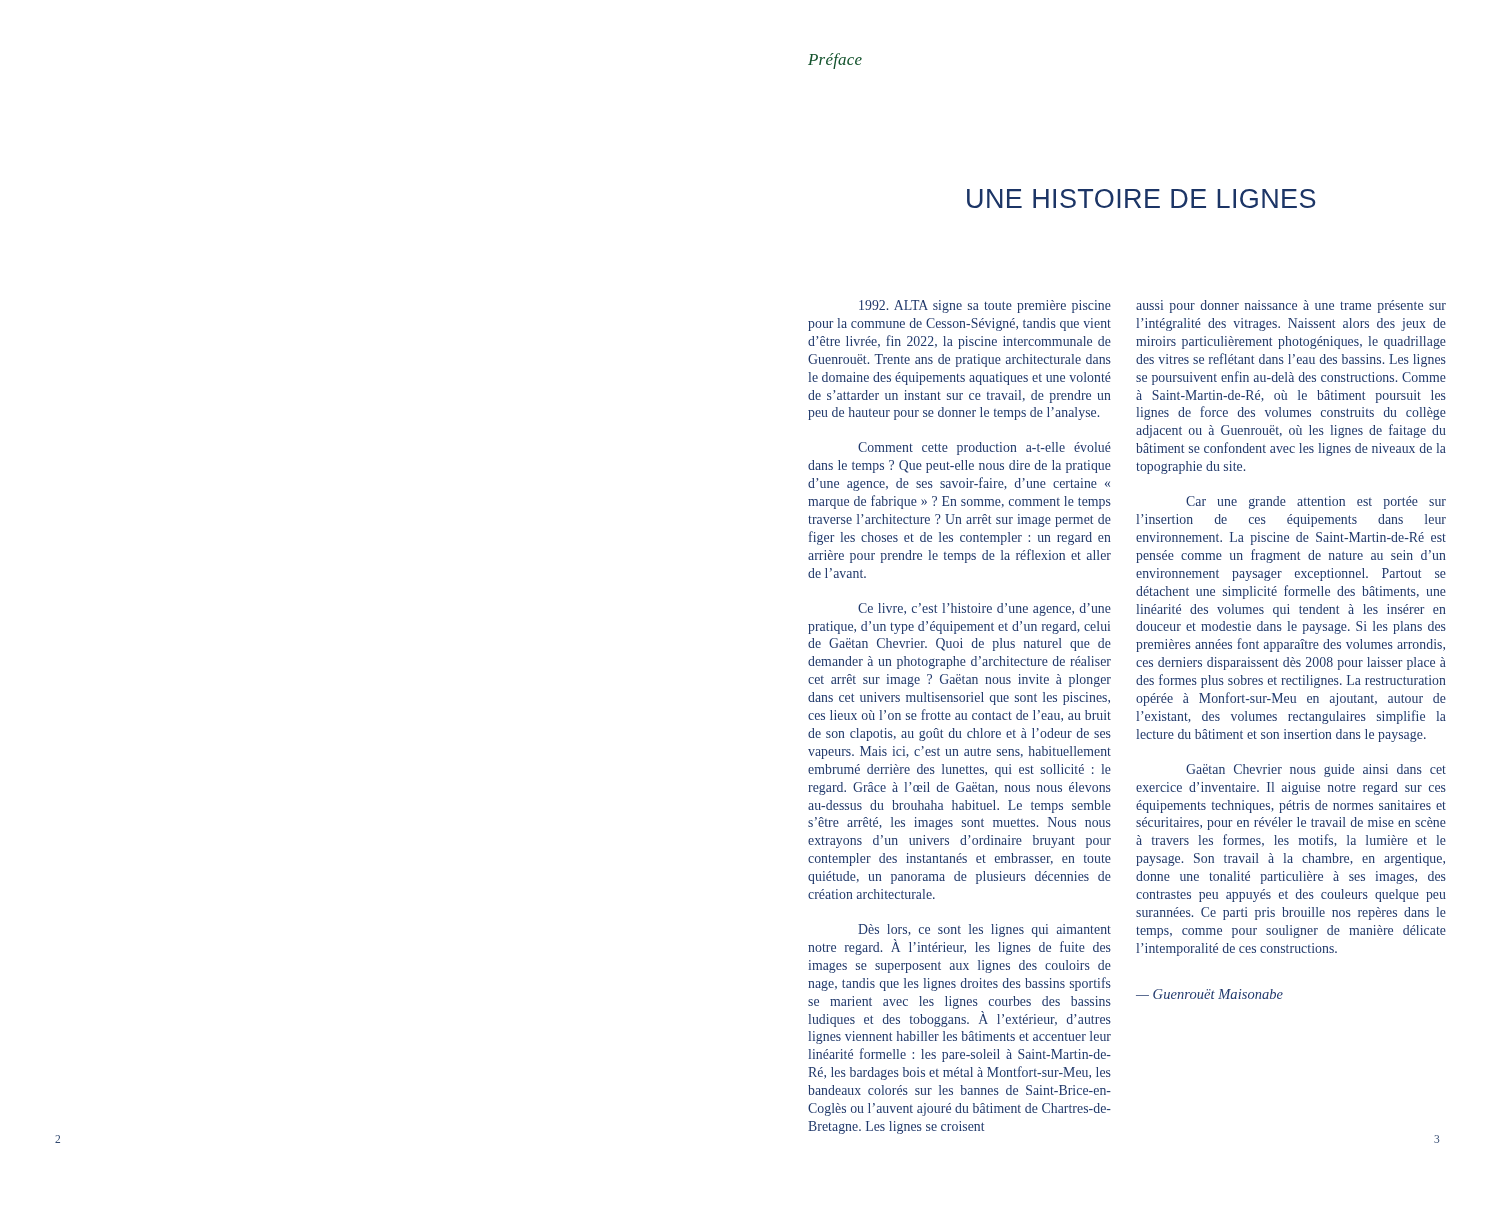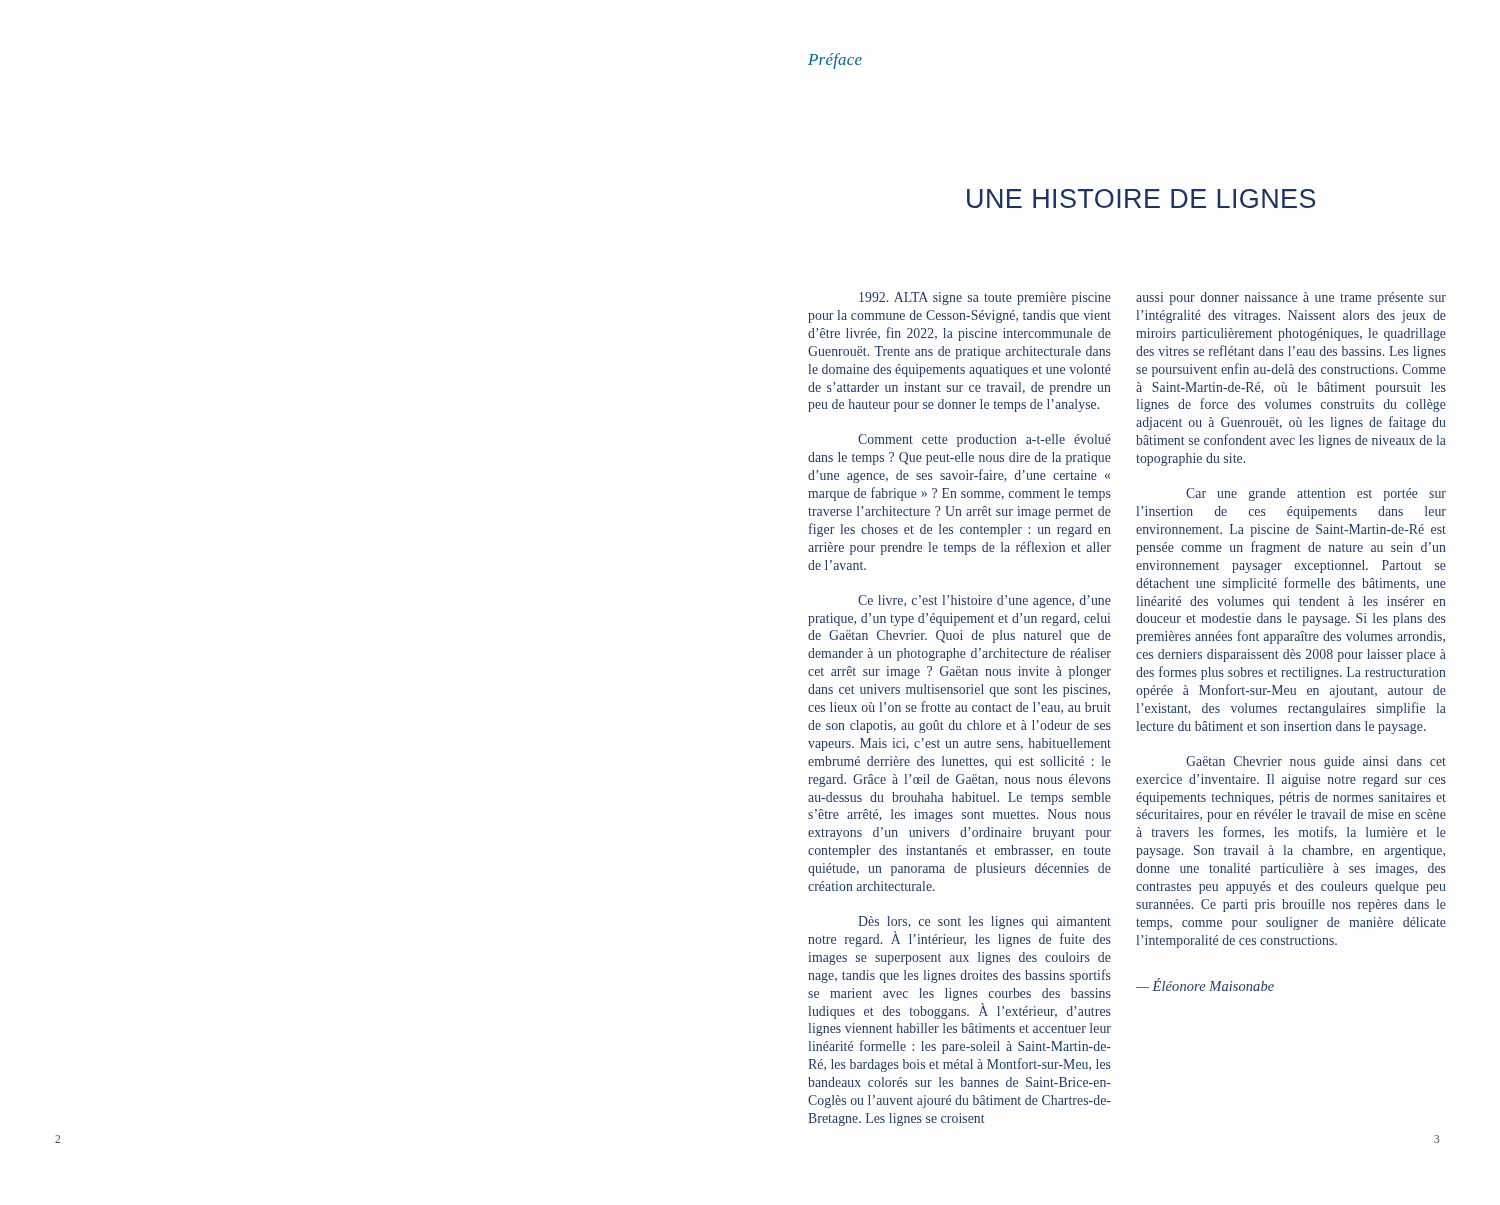--- a/index.html
+++ b/index.html
@@ -25,21 +25,21 @@
   .page-left  { left: 0; }
   .page-right { left: 750px; }
 
   .section-label {
     position: absolute;
     left: 58px;            
     top: 50px;
     font-style: italic;
     font-size: 17px;
     letter-spacing: 0.2px;
-    color: #0369a1;
+    color: #14532d;
   }
   .spread-title {
     position: absolute;
     left: 0;
     width: 750px;
     top: 168px;
     text-align: center;
     font-family: "Liberation Sans", sans-serif;
     font-weight: 500;
     font-size: 27px;
@@ -50,21 +50,21 @@
   .column {
     position: absolute;
     top: 289px;
     text-align: justify;
     font-size: 13.8px;
     line-height: 17.9px;
     letter-spacing: 0.05px;
     color: #21396b;
   }
   .column p {
-    margin: 0 0 17px 0;
+    margin: 8px 0 17px 0;
     padding: 0;
   }
   .column p.indent {
     text-indent: 50px;
   }
   .col-a { left: 58px;  width: 303px; }   
   .col-b { left: 386px; width: 310px; }   
 
   .signature {
     margin-top: 28px;
@@ -100,19 +100,19 @@
       <p class="indent">1992. ALTA signe sa toute première piscine pour la commune de Cesson-Sévigné, tandis que vient d’être livrée, fin 2022, la piscine intercommunale de Guenrouët. Trente ans de pratique architecturale dans le domaine des équipements aquatiques et une volonté de s’attarder un instant sur ce travail, de prendre un peu de hauteur pour se donner le temps de l’analyse.</p>
       <p class="indent">Comment cette production a-t-elle évolué dans le temps ? Que peut-elle nous dire de la pratique d’une agence, de ses savoir-faire, d’une certaine « marque de fabrique » ? En somme, comment le temps traverse l’architecture ? Un arrêt sur image permet de figer les choses et de les contempler : un regard en arrière pour prendre le temps de la réflexion et aller de l’avant.</p>
       <p class="indent">Ce livre, c’est l’histoire d’une agence, d’une pratique, d’un type d’équipement et d’un regard, celui de Gaëtan Chevrier. Quoi de plus naturel que de demander à un photographe d’architecture de réaliser cet arrêt sur image ? Gaëtan nous invite à plonger dans cet univers multisensoriel que sont les piscines, ces lieux où l’on se frotte au contact de l’eau, au bruit de son clapotis, au goût du chlore et à l’odeur de ses vapeurs. Mais ici, c’est un autre sens, habituellement embrumé derrière des lunettes, qui est sollicité : le regard. Grâce à l’œil de Gaëtan, nous nous élevons au-dessus du brouhaha habituel. Le temps semble s’être arrêté, les images sont muettes. Nous nous extrayons d’un univers d’ordinaire bruyant pour contempler des instantanés et embrasser, en toute quiétude, un panorama de plusieurs décennies de création architecturale.</p>
       <p class="indent">Dès lors, ce sont les lignes qui aimantent notre regard. À l’intérieur, les lignes de fuite des images se superposent aux lignes des couloirs de nage, tandis que les lignes droites des bassins sportifs se marient avec les lignes courbes des bassins ludiques et des toboggans. À l’extérieur, d’autres lignes viennent habiller les bâtiments et accentuer leur linéarité formelle : les pare-soleil à Saint-Martin-de-Ré, les bardages bois et métal à Montfort-sur-Meu, les bandeaux colorés sur les bannes de Saint-Brice-en-Coglès ou l’auvent ajouré du bâtiment de Chartres-de-Bretagne. Les lignes se croisent</p>
     </div>
 
     <div class="column col-b">
       <p>aussi pour donner naissance à une trame présente sur l’intégralité des vitrages. Naissent alors des jeux de miroirs particulièrement photogéniques, le quadrillage des vitres se reflétant dans l’eau des bassins. Les lignes se poursuivent enfin au-delà des constructions. Comme à Saint-Martin-de-Ré, où le bâtiment poursuit les lignes de force des volumes construits du collège adjacent ou à Guenrouët, où les lignes de faitage du bâtiment se confondent avec les lignes de niveaux de la topographie du site.</p>
       <p class="indent">Car une grande attention est portée sur l’insertion de ces équipements dans leur environnement. La piscine de Saint-Martin-de-Ré est pensée comme un fragment de nature au sein d’un environnement paysager exceptionnel. Partout se détachent une simplicité formelle des bâtiments, une linéarité des volumes qui tendent à les insérer en douceur et modestie dans le paysage. Si les plans des premières années font apparaître des volumes arrondis, ces derniers disparaissent dès 2008 pour laisser place à des formes plus sobres et rectilignes. La restructuration opérée à Monfort-sur-Meu en ajoutant, autour de l’existant, des volumes rectangulaires simplifie la lecture du bâtiment et son insertion dans le paysage.</p>
       <p class="indent">Gaëtan Chevrier nous guide ainsi dans cet exercice d’inventaire. Il aiguise notre regard sur ces équipements techniques, pétris de normes sanitaires et sécuritaires, pour en révéler le travail de mise en scène à travers les formes, les motifs, la lumière et le paysage. Son travail à la chambre, en argentique, donne une tonalité particulière à ses images, des contrastes peu appuyés et des couleurs quelque peu surannées. Ce parti pris brouille nos repères dans le temps, comme pour souligner de manière délicate l’intemporalité de ces constructions.</p>
-      <div class="signature">— Éléonore Maisonabe</div>
+      <div class="signature">— Guenrouët Maisonabe</div>
     </div>
 
     <div class="page-number right">3</div>
   </div>
 
 </div>
 
 </body></html>

